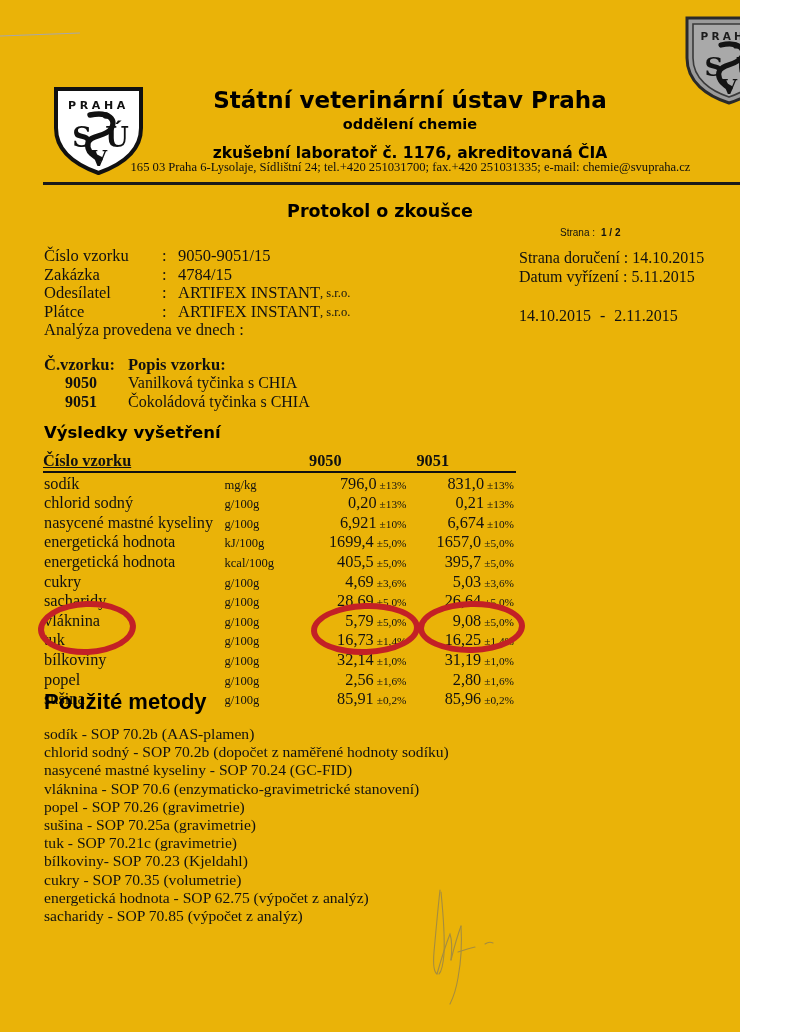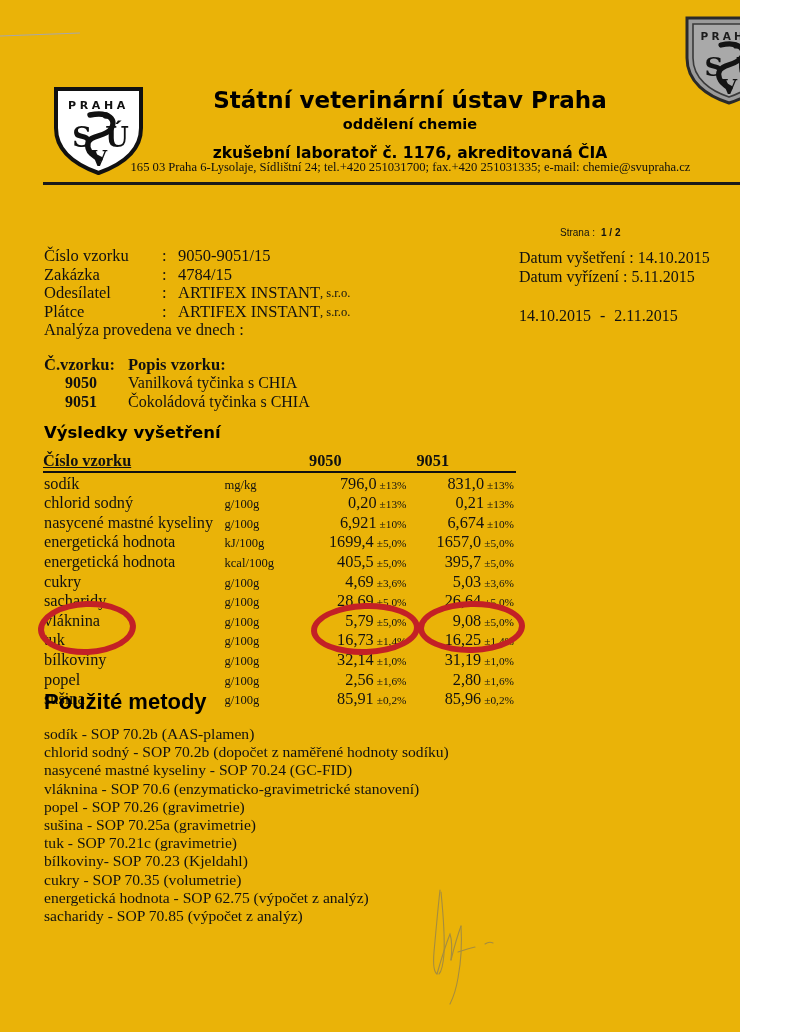--- a/index.html
+++ b/index.html
@@ -261,20 +261,21 @@
 
   <div id="header-text">
     <div id="org-name">Státní veterinární ústav Praha</div>
     <div id="org-dept">oddělení chemie</div>
     <div id="org-accred">zkušební laboratoř č. 1176, akreditovaná ČIA</div>
   </div>
 
   <div id="address-line">165 03 Praha 6-Lysolaje, Sídlištní 24; tel.+420 251031700; fax.+420 251031335; e-mail: chemie@svupraha.cz</div>
   <div id="header-rule"></div>
 
+  <div id="doc-title">Protokol o zkoušce</div>
 
   <div id="page-number">
     <span>Strana :</span><span class="pn-val">1 / 2</span>
   </div>
 
   <div id="meta-left">
     <div class="row">
       <span class="lbl">Číslo vzorku</span>
       <span class="sep">:</span>
       <span class="val">9050-9051/15</span>
@@ -296,21 +297,21 @@
       <span class="val">ARTIFEX INSTANT</span>
         <span class="small-caps-suffix">, s.r.o.</span>
     </div>
     <div class="row">
       <span>Analýza provedena ve dnech :</span>
     </div>
   </div>
 
   <div id="meta-right">
     <div>
-      <span>Datum vyšetření :</span>
+      <span>Strana doručení :</span>
       <span>14.10.2015</span>
     </div>
     <div>
       <span>Datum vyřízení :</span>
       <span>5.11.2015</span>
     </div>
   </div>
 
   <div id="analysis-dates">
     <span>14.10.2015</span><span class="dash">-</span><span>2.11.2015</span>

